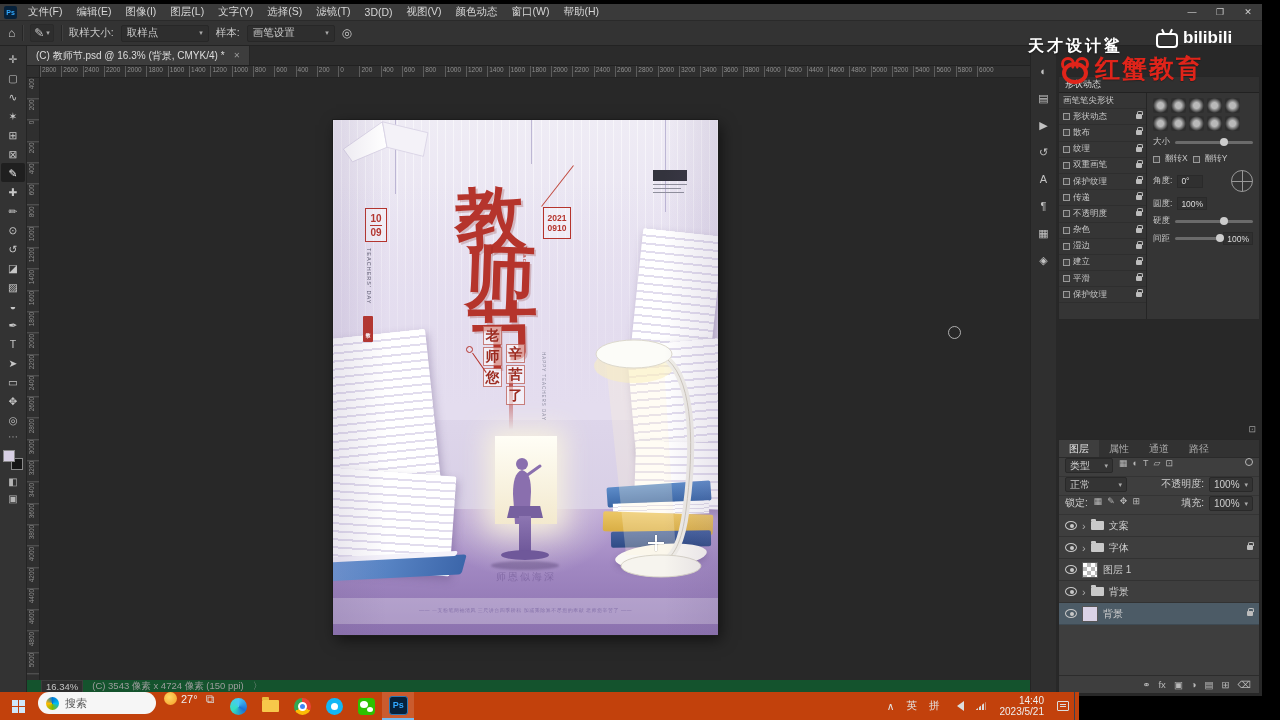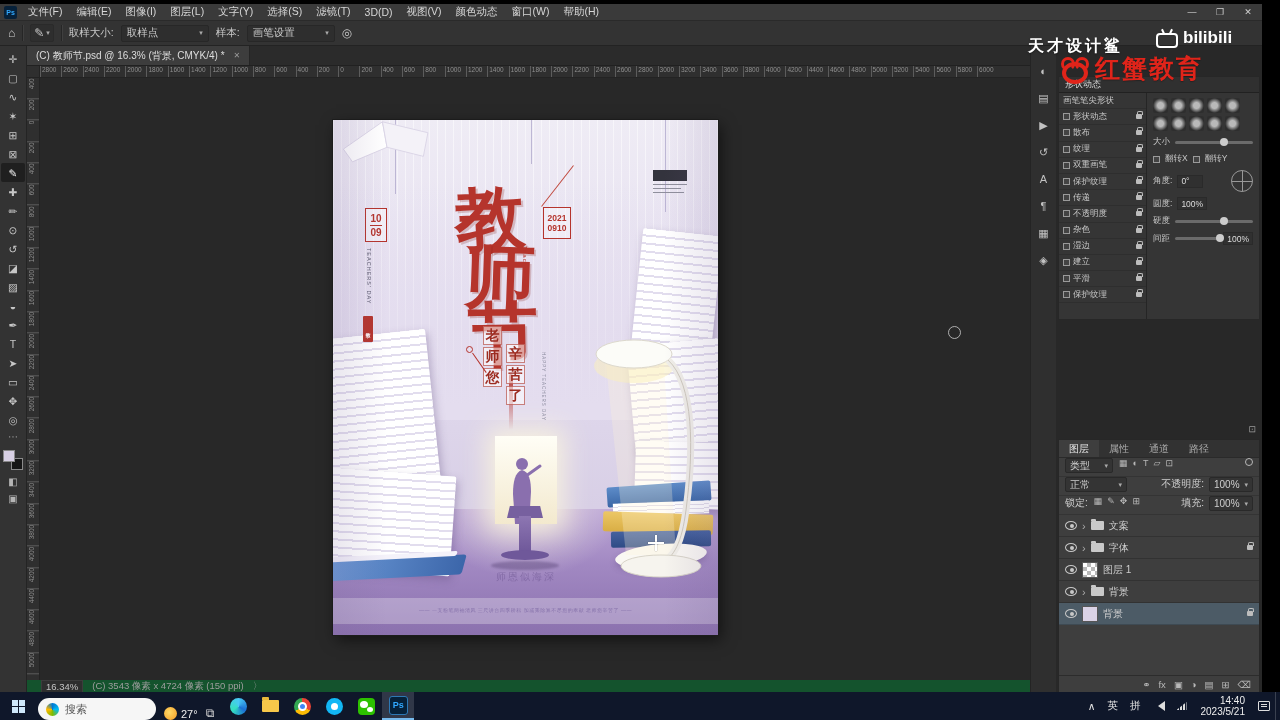--- a/index.html
+++ b/index.html
@@ -149,21 +149,21 @@
   .bili-tv{width:22px;height:15px;border:2px solid #fff;border-radius:4px;position:relative;margin-top:4px}
   .bili-tv::before,.bili-tv::after{content:'';position:absolute;top:-6px;width:2px;height:5px;background:#fff}
   .bili-tv::before{left:4px;transform:rotate(-25deg)}
   .bili-tv::after{right:4px;transform:rotate(25deg)}
   .wm-edu{left:1062px;top:52px;display:flex;align-items:center;gap:7px}
   .crab{width:26px;height:22px;border:4px solid #e0241a;border-radius:50%;position:relative;margin-top:8px}
   .crab::before,.crab::after{content:'';position:absolute;top:-9px;width:8px;height:8px;border:3px solid #e0241a;border-radius:50%;border-bottom-color:transparent}
   .crab::before{left:-5px}.crab::after{right:-5px}
   .wm-edu .txt{color:#e0241a;font-size:25px;font-weight:900;letter-spacing:2px;text-shadow:0 1px 1px rgba(0,0,0,.25)}
   
-  .taskbar{position:absolute;left:0;bottom:0;width:1280px;height:28px;background:#0f172a;display:flex;align-items:flex-end;z-index:60}
+  .taskbar{position:absolute;left:0;bottom:0;width:1079px;height:28px;background:#c2410c;display:flex;align-items:flex-start;z-index:60}
   .tb-start{width:36px;height:100%;display:flex;align-items:center;justify-content:center}
   .win-logo{display:grid;grid-template-columns:6px 6px;grid-template-rows:6px 6px;gap:1px}
   .win-logo i{background:#cfe8fa}
   .tb-search{width:118px;height:22px;background:#f6f6f6;border-radius:11px;display:flex;align-items:center;gap:6px;padding:0 8px;margin-left:2px}
   .search-orb{width:13px;height:13px;border-radius:50%;background:conic-gradient(#0078d4,#00bcf2,#7fba00,#ffb900,#0078d4)}
   .tb-search span{color:#555;font-size:11px}
   .tb-weather{display:flex;align-items:center;gap:4px;margin-left:8px;color:#eee;font-size:11px}
   .sun{width:13px;height:13px;border-radius:50%;background:radial-gradient(circle at 40% 40%,#ffd966,#f59b23)}
   .tb-taskview{color:#d8d8d8;font-size:12px;margin:0 8px}
   .tapp{width:32px;height:100%;display:flex;align-items:center;justify-content:center}

